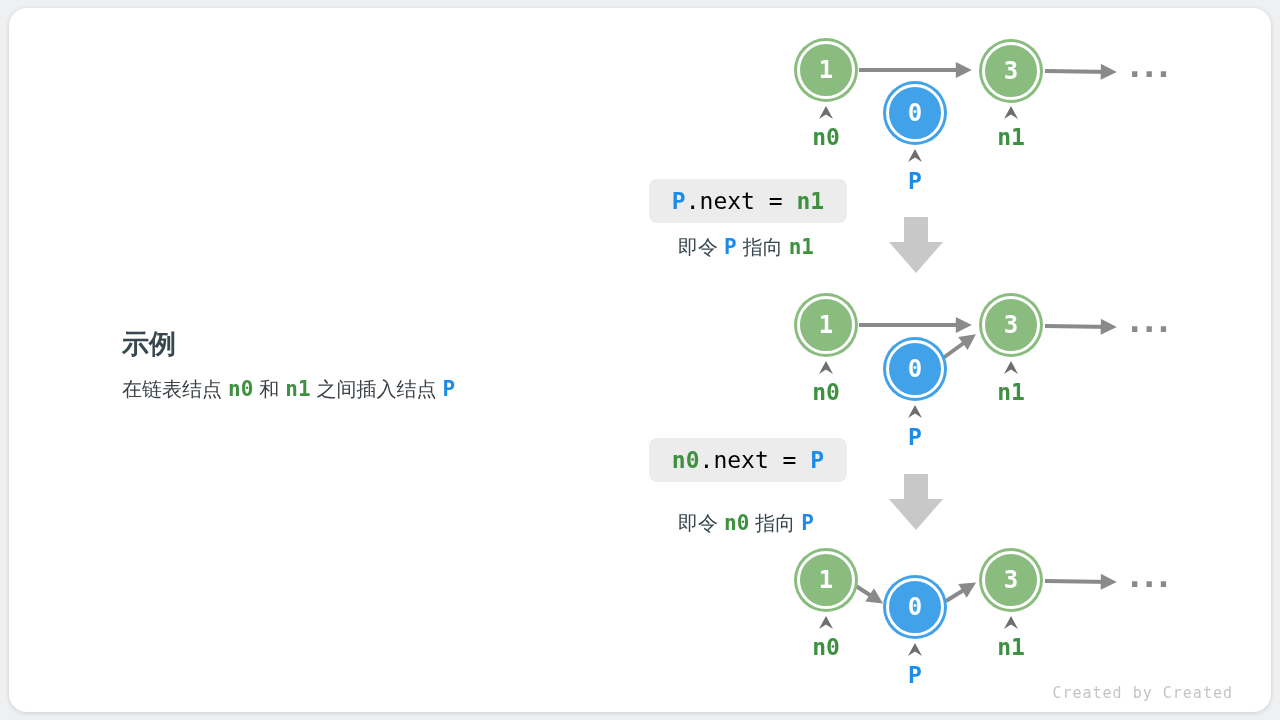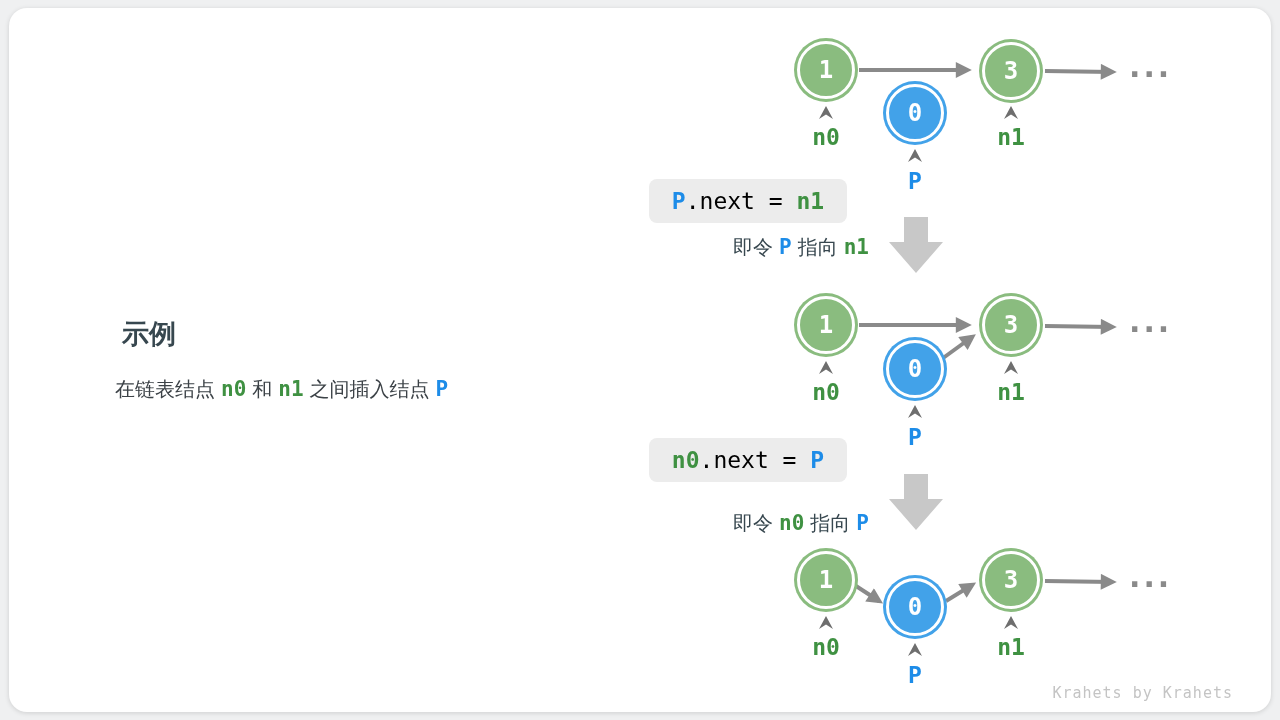--- a/index.html
+++ b/index.html
@@ -7,22 +7,22 @@
     --green-text:#3f9142; --blue-text:#1d8ce8;
     --arrow:#8a8a8a; --caret:#6e6e6e; --block-arrow:#c8c8c8;
     --code-bg:#ececec; --text-dark:#37474f; --watermark-gray:#c4c4c4;
   }
   *{margin:0;padding:0;box-sizing:border-box}
   html,body{width:1280px;height:720px;overflow:hidden}
   body{background:#eff0f1;font-family:"DejaVu Sans","Liberation Sans",sans-serif;position:relative}
   .card{position:absolute;left:9px;top:8px;right:9px;bottom:8px;background:#ffffff;border-radius:18px;
         box-shadow:0 1px 5px rgba(0,0,0,.14)}
   
-  .example-title{position:absolute;left:113px;top:308px;font-size:27px;font-weight:bold;color:var(--text-dark)}
-  .example-desc{position:absolute;left:106px;top:366px;font-size:20px;color:#3c4247;line-height:30px;white-space:nowrap}
+  .example-title{position:absolute;left:113px;top:318px;font-size:27px;font-weight:bold;color:var(--text-dark)}
+  .example-desc{position:absolute;left:113px;top:366px;font-size:20px;color:#3c4247;line-height:30px;white-space:nowrap}
   .codevar{font-family:"DejaVu Sans Mono","Liberation Mono",monospace;font-weight:bold;font-size:21px;margin:0 6px}
   .codevar.green{color:var(--green-text)}
   .codevar.blue{color:var(--blue-text)}
   
   .row{position:absolute;left:770px;width:412px;height:175px}
   .row svg.rowsvg{position:absolute;left:0;top:0}
   .arrow{stroke:var(--arrow);stroke-width:4;fill:none}
   .caret{fill:var(--caret)}
   .node{position:absolute;width:58px;height:58px;border-radius:50%;border:3px solid #fff;
         display:flex;align-items:center;justify-content:center}
@@ -35,21 +35,21 @@
   .nlabel.blue{color:var(--blue-text)}
   .dots{position:absolute;left:350px;top:14px;font-size:30px;font-weight:bold;color:var(--arrow);
         letter-spacing:3px;line-height:30px}
   
   .code-box{position:absolute;left:640px;width:198px;height:44px;background:var(--code-bg);border-radius:8px;
             display:flex;align-items:center;justify-content:center;
             font-family:"DejaVu Sans Mono","Liberation Mono",monospace;font-size:23px}
   .code-box .mid{color:#000000;white-space:pre}
   .code-box .blue{color:var(--blue-text);font-weight:bold}
   .code-box .green{color:var(--green-text);font-weight:bold}
-  .caption{position:absolute;left:614px;width:252px;text-align:right;font-size:20px;color:var(--text-dark);white-space:nowrap}
+  .caption{position:absolute;left:614px;width:252px;text-align:center;font-size:20px;color:var(--text-dark);white-space:nowrap}
   .caption .codevar{font-size:21px}
   .block-arrow{position:absolute;left:880px}
   .watermark{position:absolute;right:38px;top:676px;font-family:"DejaVu Sans Mono","Liberation Mono",monospace;
              font-size:15px;color:var(--watermark-gray);letter-spacing:1px}
 </style>
 </head>
 <body>
 
 <div class="card">
 
@@ -161,14 +161,14 @@
     </div>
     <div class="node blue" style="left:107px;top:30px">
       <span class="node-value">0</span>
     </div>
     <div class="nlabel green" style="left:17px;top:86px">n0</div>
     <div class="nlabel green" style="left:202px;top:86px">n1</div>
     <div class="nlabel blue" style="left:106px;top:114px">P</div>
     <div class="dots">...</div>
   </div>
 
-  <div class="watermark">Krahets by Krahets</div>
+  <div class="watermark">Created by Created</div>
 </div>
 
 </body></html>

